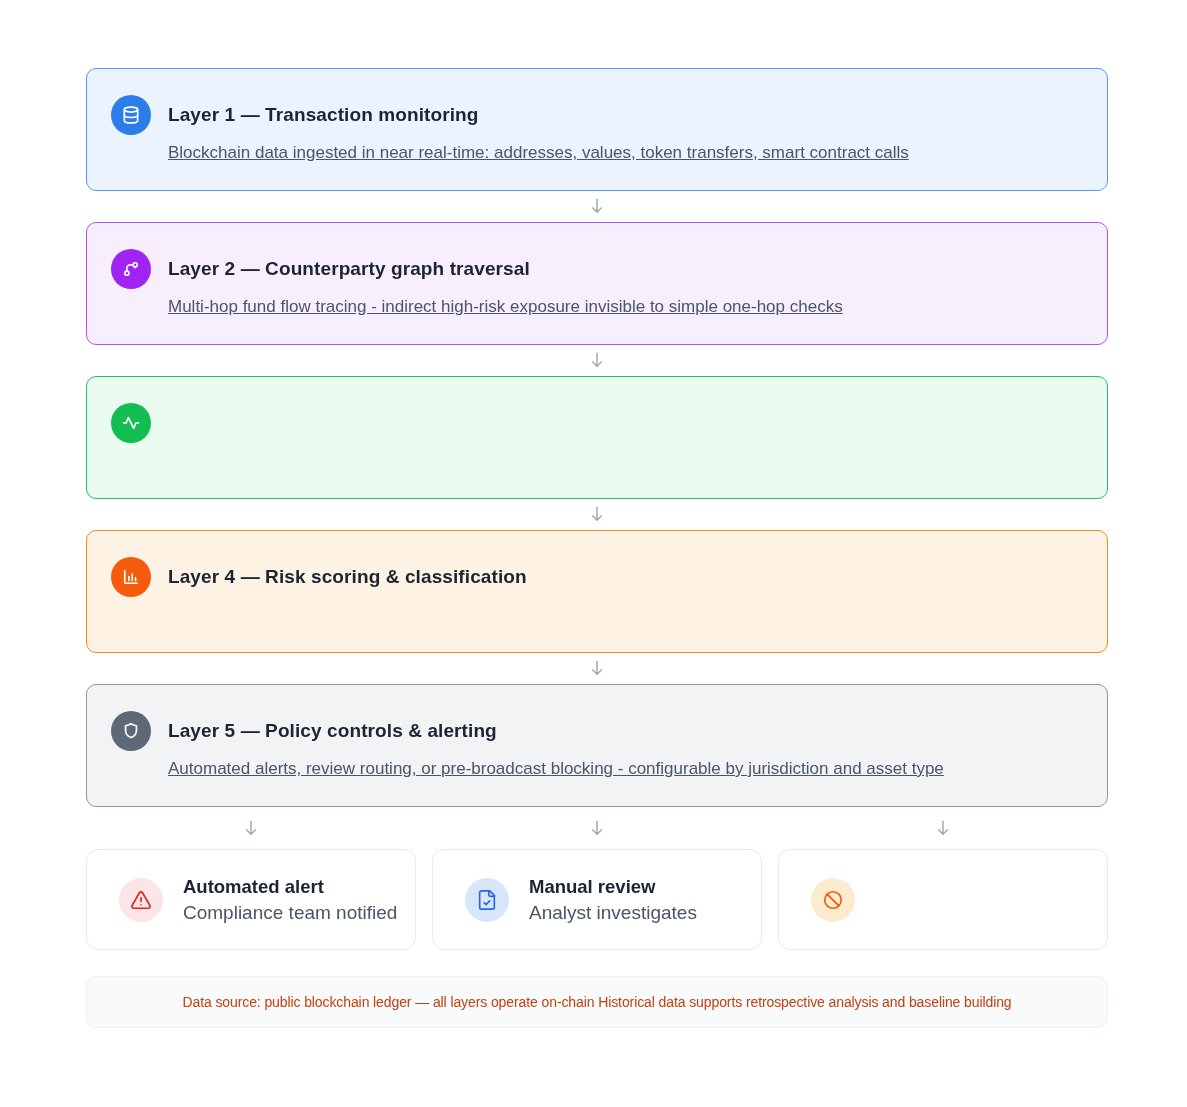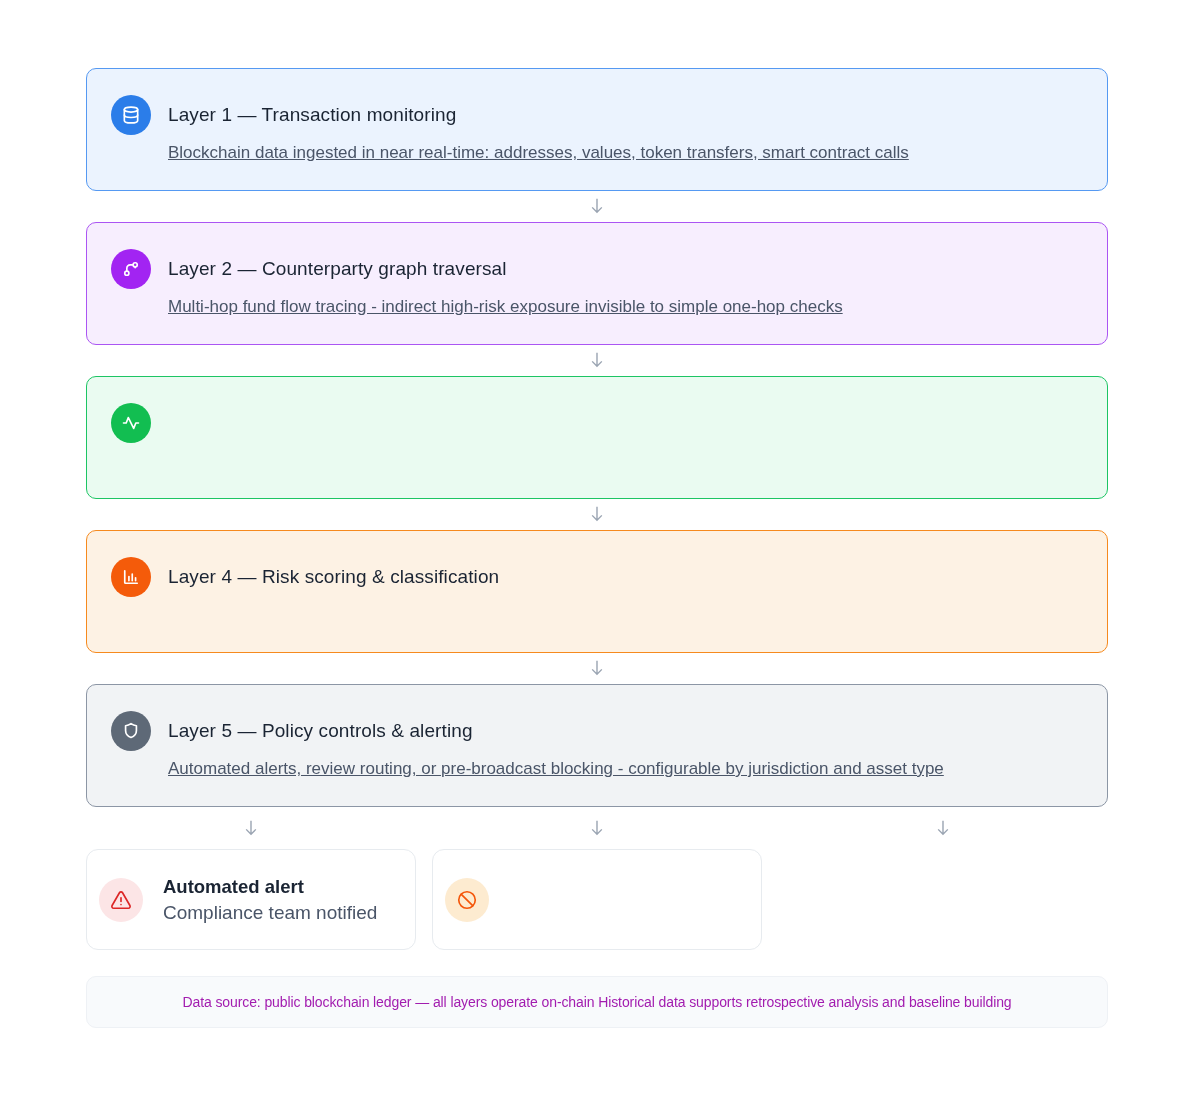--- a/index.html
+++ b/index.html
@@ -26,21 +26,21 @@
     display: flex; gap: 17px;
   }
   .layer-icon {
     flex: 0 0 40px; width: 40px; height: 40px; border-radius: 50%;
     background: var(--icon-bg);
     display: flex; align-items: center; justify-content: center;
     margin-top: 1px;
   }
   .layer-text { display: flex; flex-direction: column; }
   .layer-title {
-    font-size: 19px; font-weight: 400; color: #1A2433;
+    font-size: 19px; font-weight: 700; color: #1A2433;
     line-height: 42px; letter-spacing: .1px;
   }
   .layer-subtitle {
     font-size: 17px; color: #4A5568; line-height: 20px; margin-top: 7px; text-decoration: underline;
   }
 
   
   .gap {
     height: 31px; display: flex; align-items: center; justify-content: center;
   }
@@ -54,39 +54,39 @@
   
   .outcomes {
     display: grid; grid-template-columns: repeat(3, 1fr); gap: 16px;
     height: 101px;
   }
   .outcome-card {
     background: #ffffff;
     border: 1px solid #E7EBEF;
     border-radius: 12px;
     display: flex; align-items: center; gap: 20px;
-    padding-left: 12px;
+    padding-left: 32px;
   }
   .outcome-chip {
     flex: 0 0 44px; width: 44px; height: 44px; border-radius: 50%;
     background: var(--chip-bg);
     display: flex; align-items: center; justify-content: center;
   }
   .outcome-chip svg { stroke: var(--icon-fg); display: block; }
   .outcome-title { font-size: 18.5px; font-weight: 700; color: #1A2433; line-height: 24px; }
   .outcome-subtitle { font-size: 19px; color: #4A5568; line-height: 22px; margin-top: 3px; }
 
   
   .footer-note {
     margin-top: 26px; height: 52px;
     background: #F8FAFC;
     border: 1px solid #EEF1F5;
     border-radius: 10px;
     display: flex; align-items: center; justify-content: center;
-    font-size: 14px; color: #a21caf; letter-spacing: -0.1px;
+    font-size: 14px; color: #c2410c; letter-spacing: -0.1px;
   }
 </style>
 </head>
 <body>
 
 <div class="canvas">
   <div class="stack" style="--arrow-color: #9AA4B2;">
 
     <div class="layer-card" style="--bg: #EBF3FE; --border: #5599F2; --icon-bg: #2B7DE9; --icon-fg: #FFFFFF;">
       <div class="layer-icon">
@@ -210,20 +210,33 @@
             <path d="M12 9.5v4"></path>
             <path d="M12 17h.01"></path>
           </svg>
         </div>
         <div>
           <div class="outcome-title">Automated alert</div>
           <div class="outcome-subtitle">Compliance team notified</div>
         </div>
       </div>
 
+      <div class="outcome-card" style="--chip-bg: #D8E6FC; --icon-fg: #2563EB;">
+        <div class="outcome-chip">
+          <svg viewBox="0 0 24 24" width="22" height="22" fill="none" stroke-width="1.8" stroke-linecap="round" stroke-linejoin="round">
+            <path d="M15 2H6a2 2 0 0 0-2 2v16a2 2 0 0 0 2 2h12a2 2 0 0 0 2-2V7z"></path>
+            <path d="M14 2v4a2 2 0 0 0 2 2h4"></path>
+            <path d="m9 15 2 2 4-4"></path>
+          </svg>
+        </div>
+        <div>
+          <div class="outcome-title">Manual review</div>
+          <div class="outcome-subtitle">Analyst investigates</div>
+        </div>
+      </div>
 
       <div class="outcome-card" style="--chip-bg: #FDEBD0; --icon-fg: #F4560A;">
         <div class="outcome-chip">
           <svg viewBox="0 0 24 24" width="22" height="22" fill="none" stroke-width="1.8" stroke-linecap="round" stroke-linejoin="round">
             <circle cx="12" cy="12" r="9"></circle>
             <path d="m5.8 5.8 12.4 12.4"></path>
           </svg>
         </div>
       </div>
 

